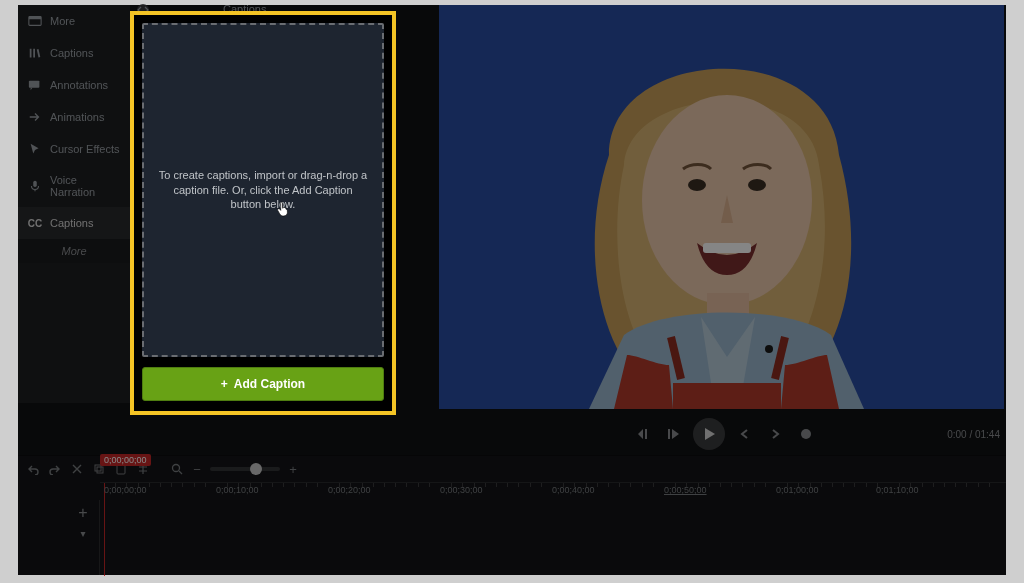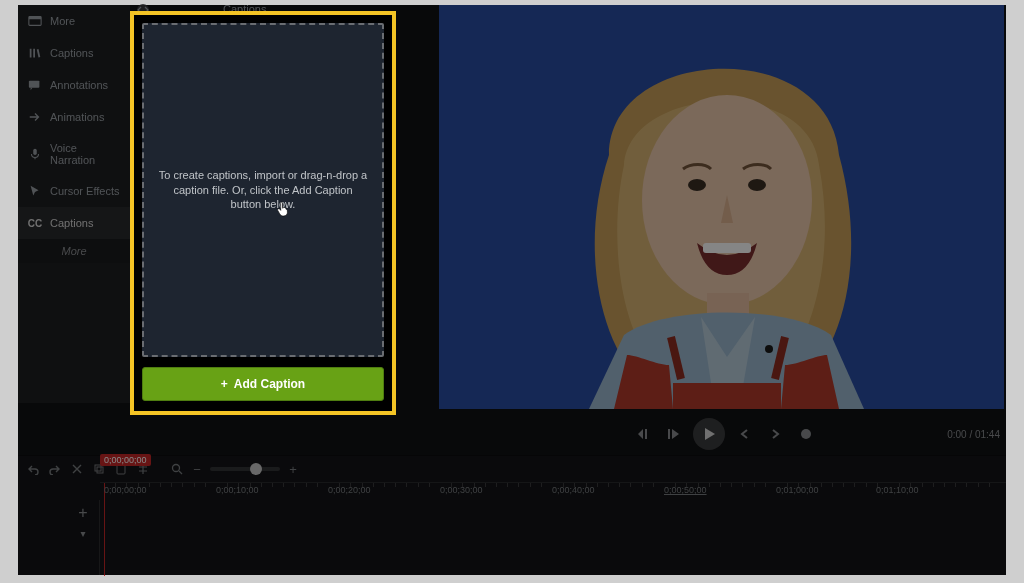--- a/index.html
+++ b/index.html
@@ -120,33 +120,33 @@
       <span class="sb-icon">
           <svg viewBox="0 0 16 16">
             <path d="M2 8h9M8 4l4 4-4 4" fill="none" stroke="#9aa0a6" stroke-width="1.5"></path>
           </svg>
         </span>
       <span>Animations</span>
     </div>
     <div class="sidebar-item">
       <span class="sb-icon">
           <svg viewBox="0 0 16 16">
+            <path d="M3 2l3 11 2-4 4-2z" fill="#9aa0a6"></path>
+          </svg>
+        </span>
+      <span>Cursor Effects</span>
+    </div>
+    <div class="sidebar-item">
+      <span class="sb-icon">
+          <svg viewBox="0 0 16 16">
             <rect x="6" y="2" width="4" height="7" rx="2" fill="#9aa0a6"></rect>
             <path d="M4 8a4 4 0 0 0 8 0M8 12v2" stroke="#9aa0a6" fill="none" stroke-width="1.2"></path>
           </svg>
         </span>
       <span>Voice Narration</span>
-    </div>
-    <div class="sidebar-item">
-      <span class="sb-icon">
-          <svg viewBox="0 0 16 16">
-            <path d="M3 2l3 11 2-4 4-2z" fill="#9aa0a6"></path>
-          </svg>
-        </span>
-      <span>Cursor Effects</span>
     </div>
     <div class="sidebar-item active">
       <span class="sb-icon" style="font-size:10px;font-weight:700;color:#d6d6d6;">CC</span>
       <span>Captions</span>
     </div>
     <div class="sidebar-more">
       <span>More</span>
     </div>
   </div>
 

